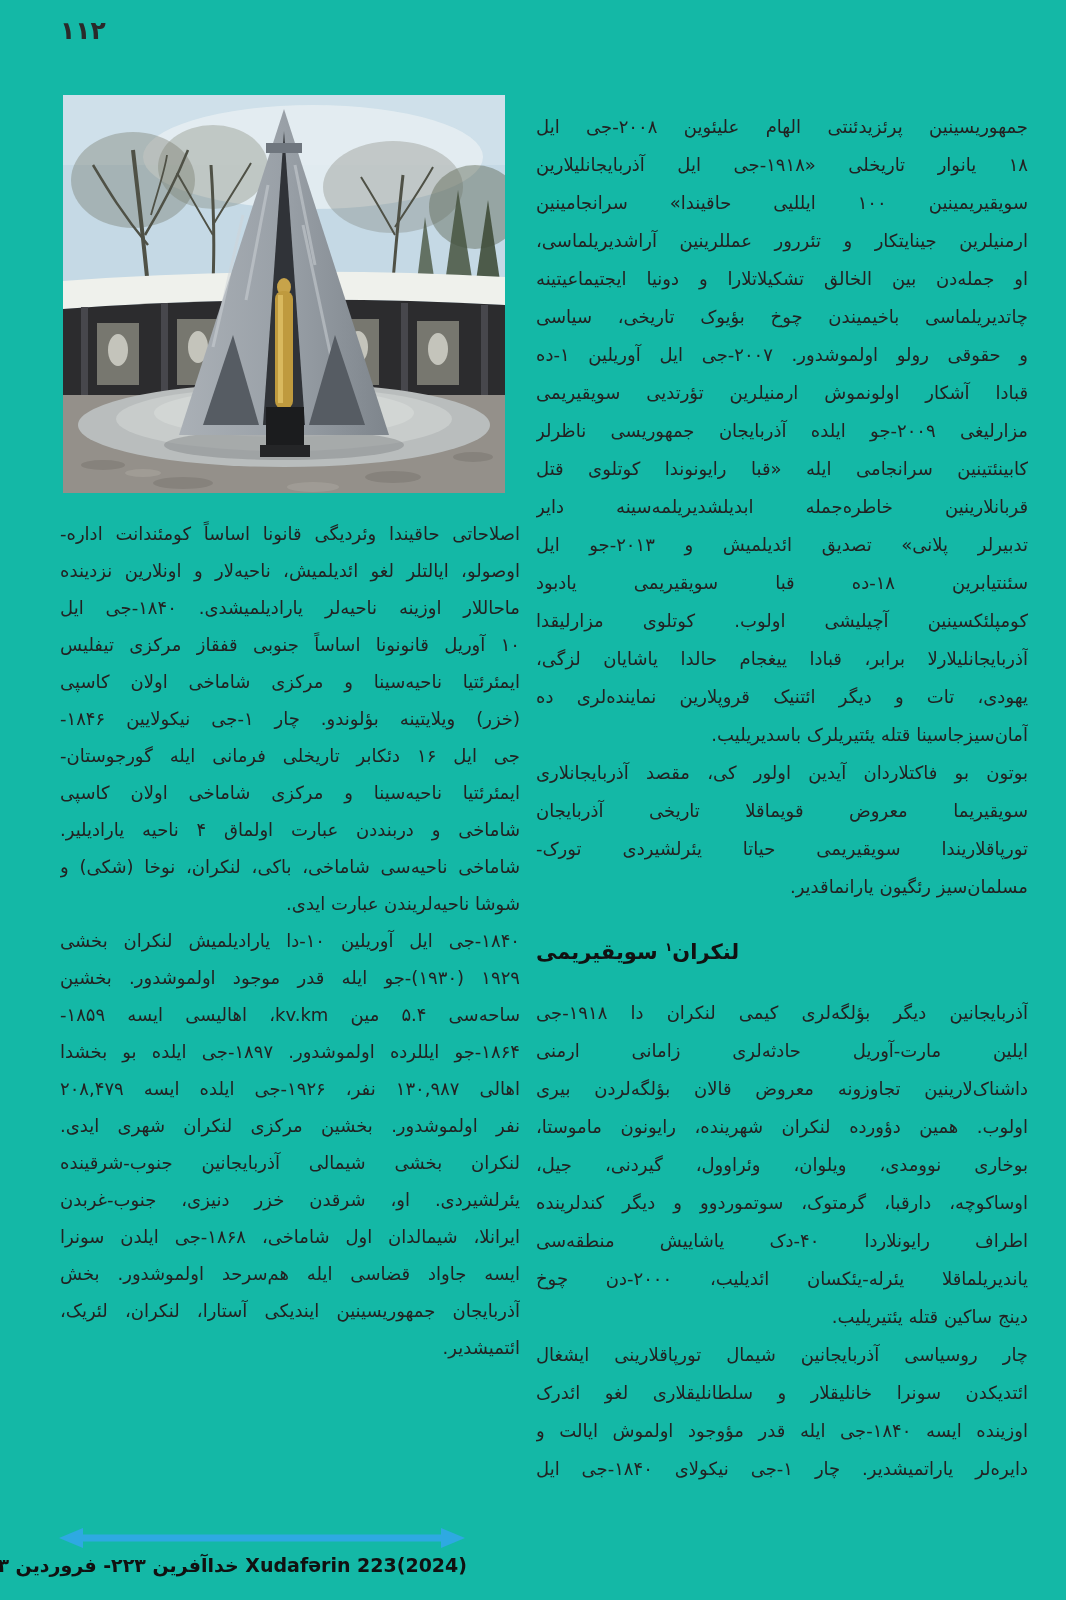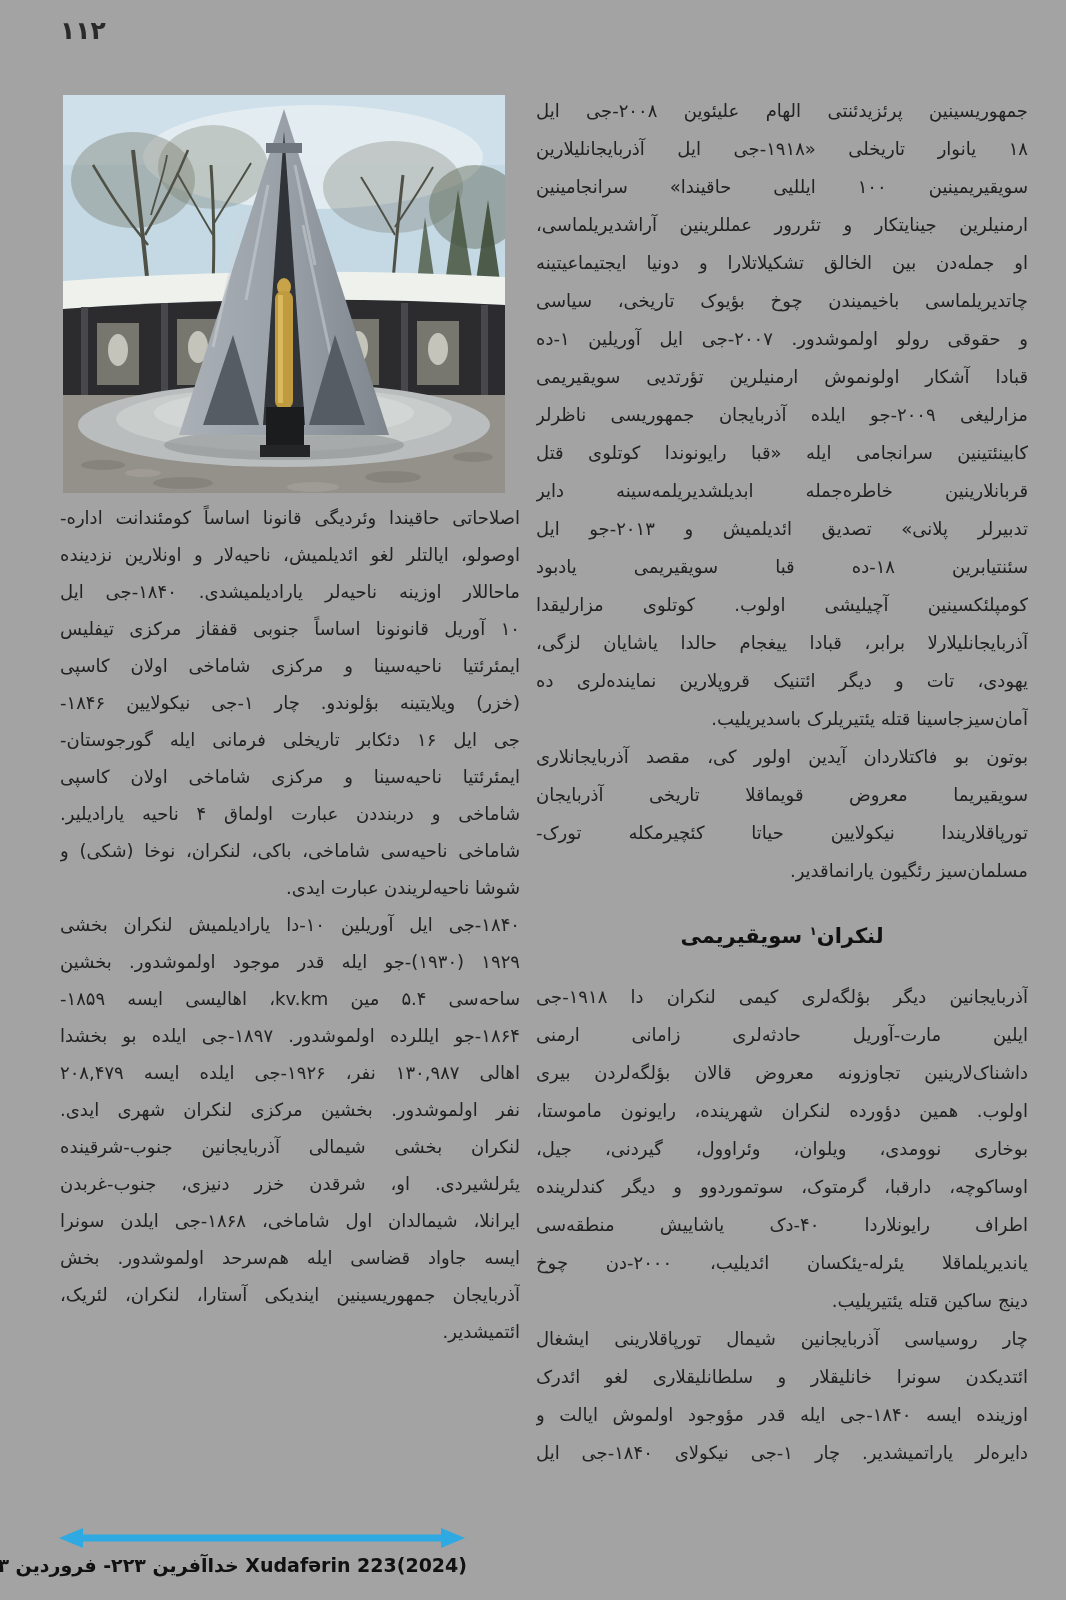--- a/index.html
+++ b/index.html
@@ -1,48 +1,48 @@
 <!DOCTYPE html>
 <html lang="az"><head>
 <meta charset="utf-8">
 <style>
   html,body{margin:0;padding:0;background:#e8e8e8;}
   .page{
     position:relative;
     width:1066px;height:1600px;
     margin:0 auto;
-    background:#a3a3a3;
+    background:#14b8a6;
     font-family:"DejaVu Sans",sans-serif;
     color:#222;
     direction:rtl;
     overflow:hidden;
   }
   .pagenum{
     position:absolute;top:16px;left:60px;
     font-size:25px;font-weight:600;letter-spacing:2px;
     color:#2a2a2a;
   }
-  .col{position:absolute;}
+  .col{position:absolute;margin-top:16px;}
   .col-right{top:92px;left:536px;width:492px;}
   .col-left{top:499px;left:60px;width:460px;}
   .tline{
     font-size:18px;
     line-height:38px;height:38px;
     text-align:justify;text-align-last:justify;
     text-justify:inter-word;
     overflow:hidden;
     white-space:normal;
   }
   .col-left .tline{line-height:37px;height:37px;}
   .tline-end{text-align-last:right;}
   .para{margin:0;}
   .section-heading{
     margin:34px 0 30px 0;
     font-size:21px;font-weight:bold;color:#111;
-    text-align:center;
+    text-align:left;
   }
   .section-heading sup{font-size:12px;}
   .photo-wrap{
     position:absolute;top:95px;left:63px;width:442px;height:398px;
     background:#cfe0ea;
   }
   .photo-wrap svg{display:block;}
   .footer{
     position:absolute;left:57px;top:1526px;width:410px;
     text-align:center;
@@ -182,21 +182,21 @@
           <div class="tline">تدبیرلر پلانی» تصدیق ائدیلمیش و ٢٠١٣-جو ایل</div>
           <div class="tline">سئنتیابرین ١٨-ده قبا سویقیریمی یادبود</div>
           <div class="tline">کومپلئکسینین آچیلیشی اولوب. کوتلوی مزارلیقدا</div>
           <div class="tline">آذربایجانلیلارلا برابر، قبادا ییغجام حالدا یاشایان لزگی،</div>
           <div class="tline">یهودی، تات و دیگر ائتنیک قروپلارین نماینده‌لری ده</div>
           <div class="tline tline-end">آمان‌سیزجاسینا قتله یئتیریلرک باسدیریلیب.</div>
         </div>
         <div class="para">
           <div class="tline">بوتون بو فاکتلاردان آیدین اولور کی، مقصد آذربایجانلاری</div>
           <div class="tline">سویقیریما معروض قویماقلا تاریخی آذربایجان</div>
-          <div class="tline">تورپاقلاریندا نیکولایین حیاتا کئچیرمکله تورک-</div>
+          <div class="tline">تورپاقلاریندا سویقیریمی حیاتا یئرلشیردی تورک-</div>
           <div class="tline tline-end">مسلمان‌سیز رئگیون یارانماقدیر.</div>
         </div>
       </div>
     <div class="section-heading">
       <span>لنکران</span><sup>١</sup><span> سویقیریمی</span>
     </div>
     <div>
         <div class="para">
           <div class="tline">آذربایجانین دیگر بؤلگه‌لری کیمی لنکران دا ١٩١٨-جی</div>
           <div class="tline">ایلین مارت-آوریل حادثه‌لری زامانی ارمنی</div>

